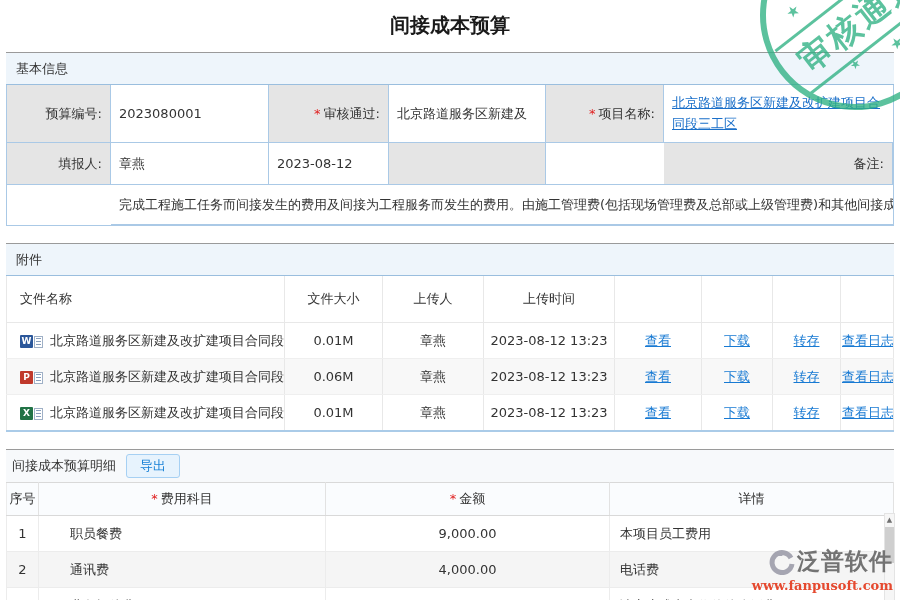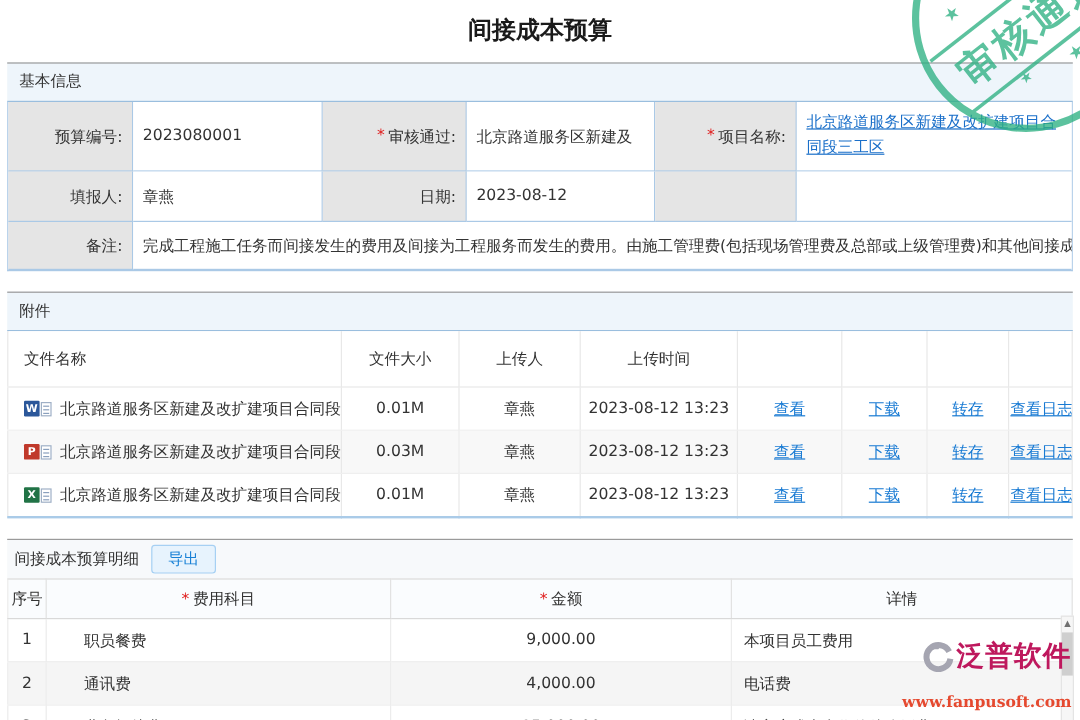--- a/index.html
+++ b/index.html
@@ -122,22 +122,22 @@
   }
   .stamp-text { color:#2fb183; font-size:33px; font-weight:bold; letter-spacing:3px; white-space:nowrap; }
   .star { position:absolute; color:#2fb183; }
   .s1 { top:22%; left:20%; font-size:15px; }
   .s5 { top:68%; left:30%; font-size:12px; }
   .s6 { top:72%; left:55%; font-size:15px; }
 
   
   .watermark { position:absolute; right:7px; bottom:7px; text-align:right; z-index:15; pointer-events:none; }
   .wm-row { display:flex; align-items:center; justify-content:flex-end; }
-  .wm-brand { font-size:23px; font-weight:bold; color:#be185d; letter-spacing:1px; margin-left:2px; }
-  .wm-url { font-size:13px; font-weight:bold; color:#e5492f; font-family:"DejaVu Serif","Liberation Serif",serif; margin-top:16px;text-align:center; }
+  .wm-brand { font-size:23px; font-weight:bold; color:#737373; letter-spacing:1px; margin-left:2px; }
+  .wm-url { font-size:13px; font-weight:bold; color:#e5492f; font-family:"DejaVu Serif","Liberation Serif",serif; margin-top:1px;text-align:center; }
 </style>
 </head>
 <body>
 
 <div class="page">
 
   <div class="title">间接成本预算</div>
 
   <div class="sec-hd">基本信息</div>
   <div class="form-grid">
@@ -155,23 +155,20 @@
         <span>项目名称:</span>
       </div>
     <div class="fv noR">
         <a class="plink">北京路道服务区新建及改扩建项目合同段三工区</a>
       </div>
 
     <div class="fl">
         <span>填报人:</span>
       </div>
     <div class="fv">章燕</div>
-    <div class="fl">
-        <span>日期:</span>
-      </div>
     <div class="fv">2023-08-12</div>
     <div class="fl"></div>
     <div class="fv noR"></div>
 
     <div class="fl">
         <span>备注:</span>
       </div>
     <div class="fv noR remark-v">完成工程施工任务而间接发生的费用及间接为工程服务而发生的费用。由施工管理费(包括现场管理费及总部或上级管理费)和其他间接成</div>
   </div>
 
@@ -223,21 +220,21 @@
       <td class="att-name">
         <span class="file-icon">
               <span class="fi-badge" style="background: rgb(192, 57, 43);">P</span>
               <span class="fi-page">
                 <i></i>
                 <i></i>
                 <i></i>
               </span>
             </span><span>北京路道服务区新建及改扩建项目合同段</span>
       </td>
-      <td>0.03M</td>
+      <td>0.06M</td>
       <td>章燕</td>
       <td>2023-08-12 13:23</td>
       <td><a class="lnk">查看</a></td>
       <td><a class="lnk">下载</a></td>
       <td><a class="lnk">转存</a></td>
       <td><a class="lnk">查看日志</a></td>
     </tr>
     <tr>
       <td class="att-name">
         <span class="file-icon">

